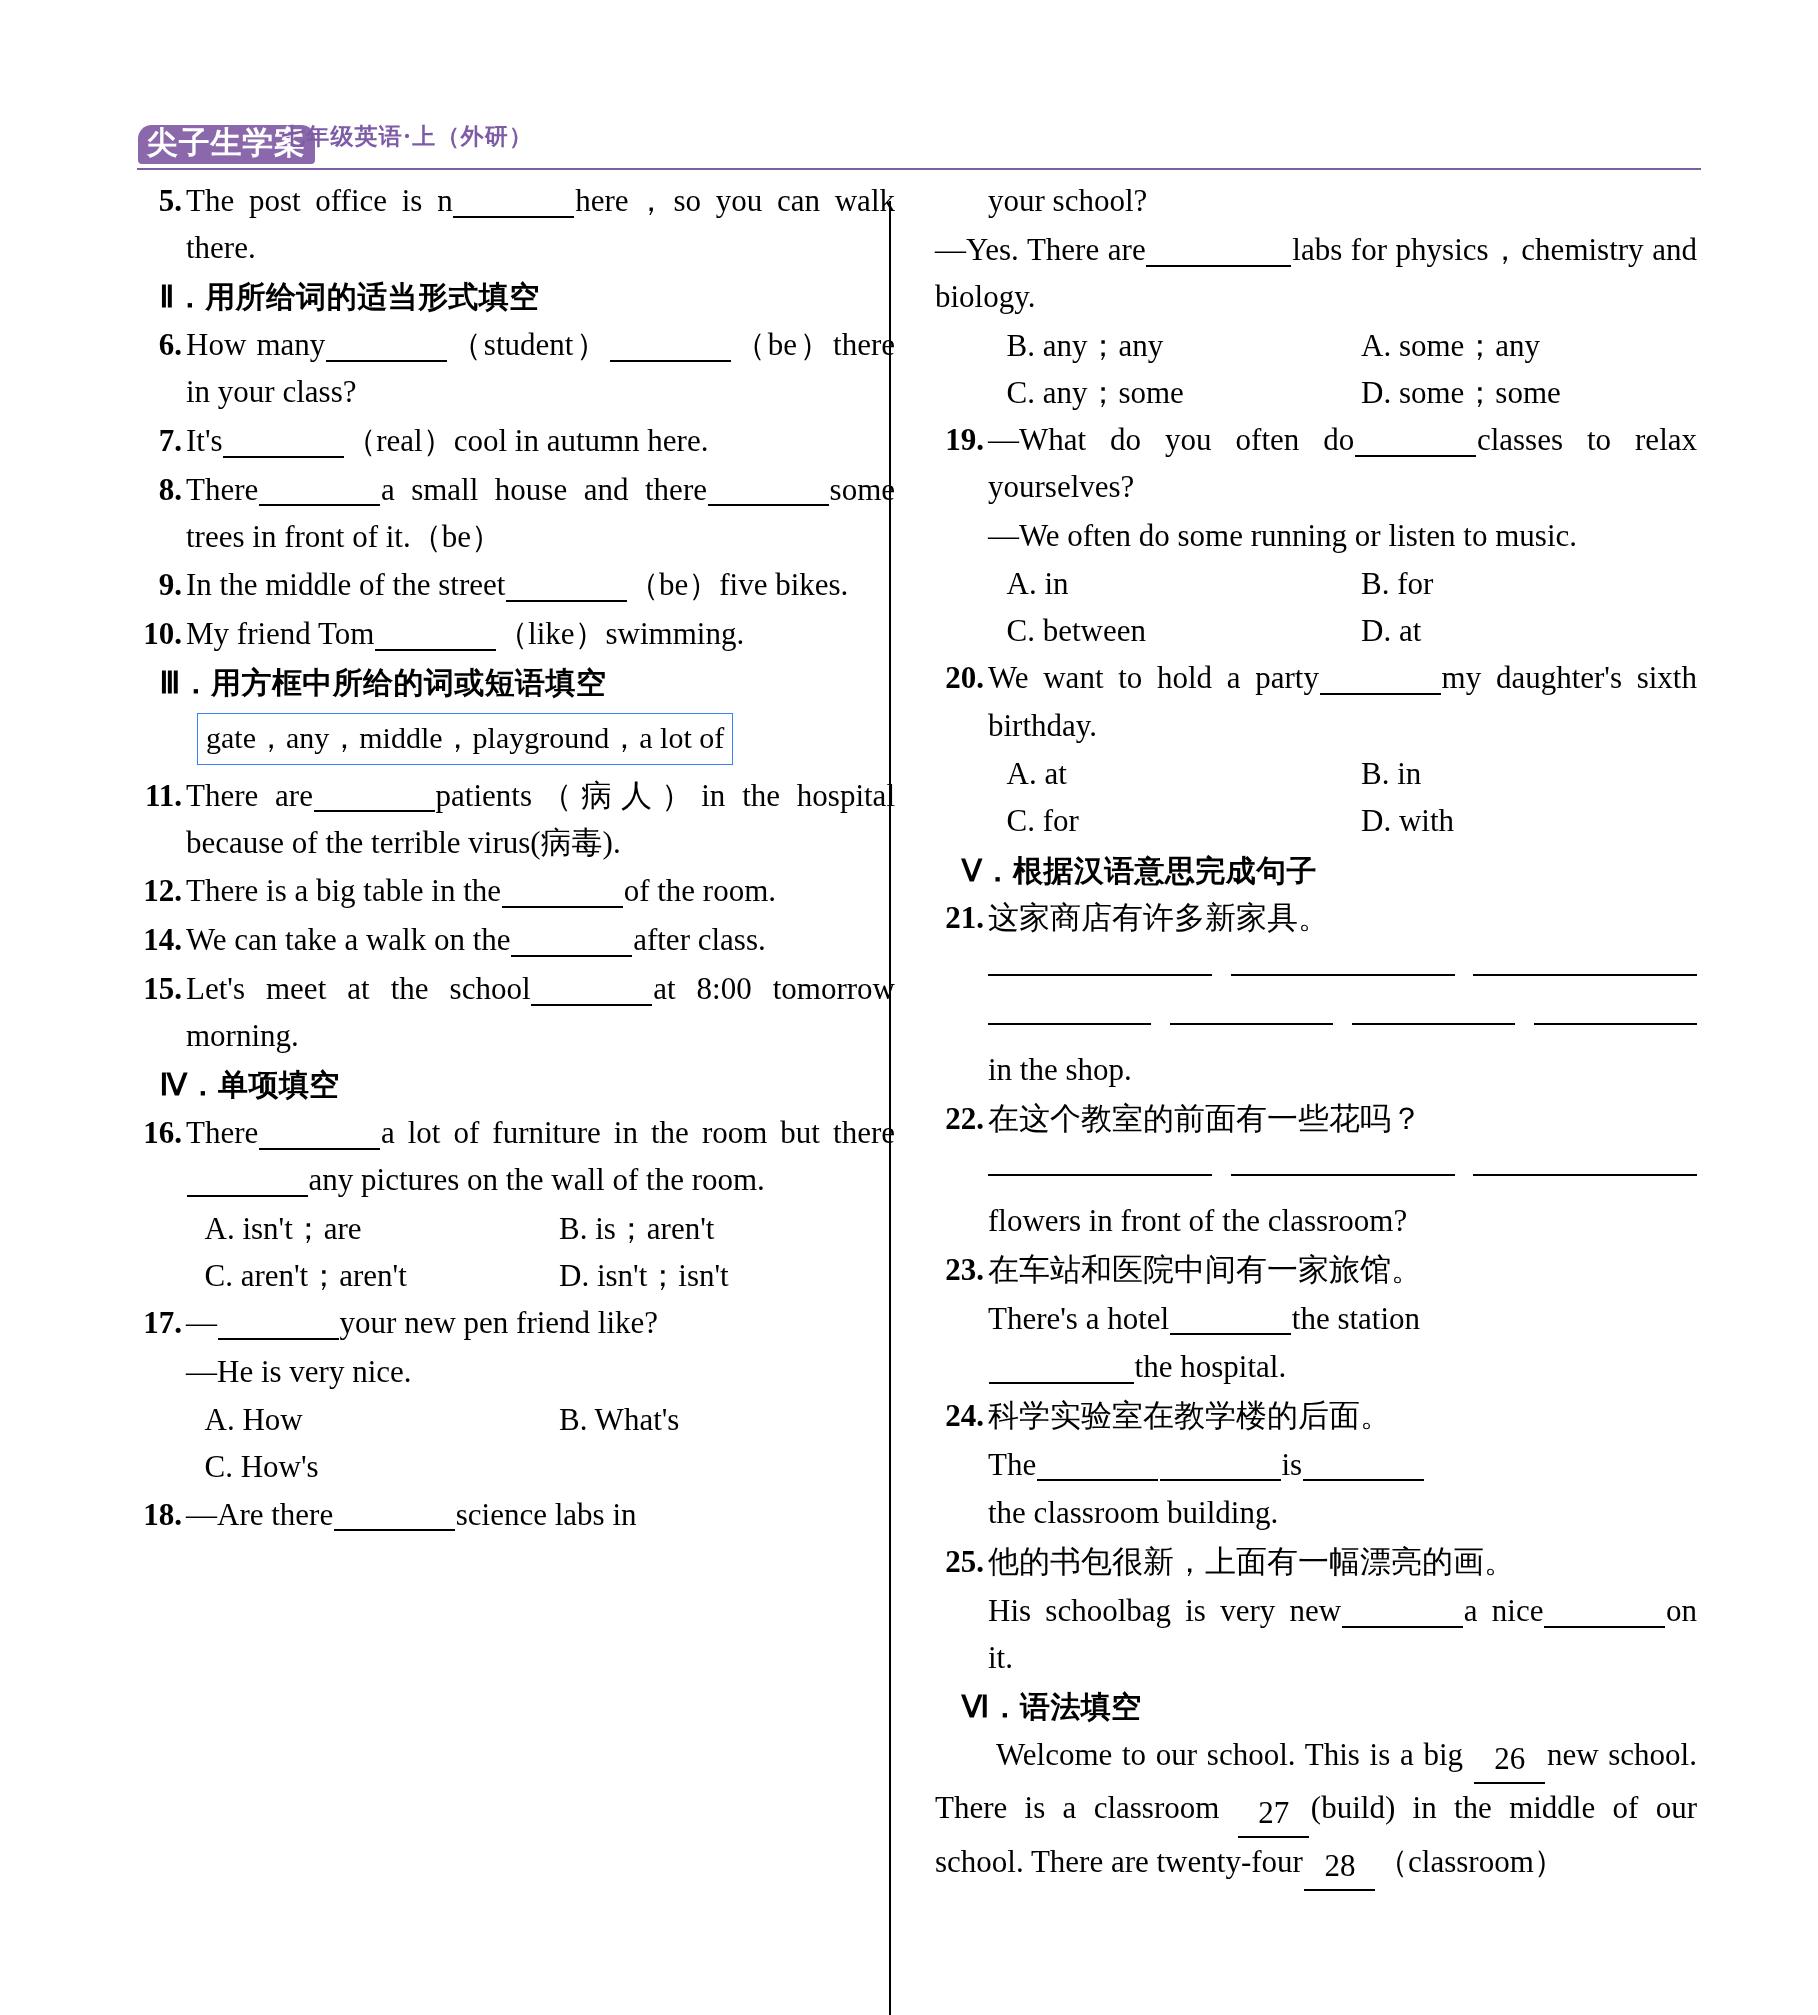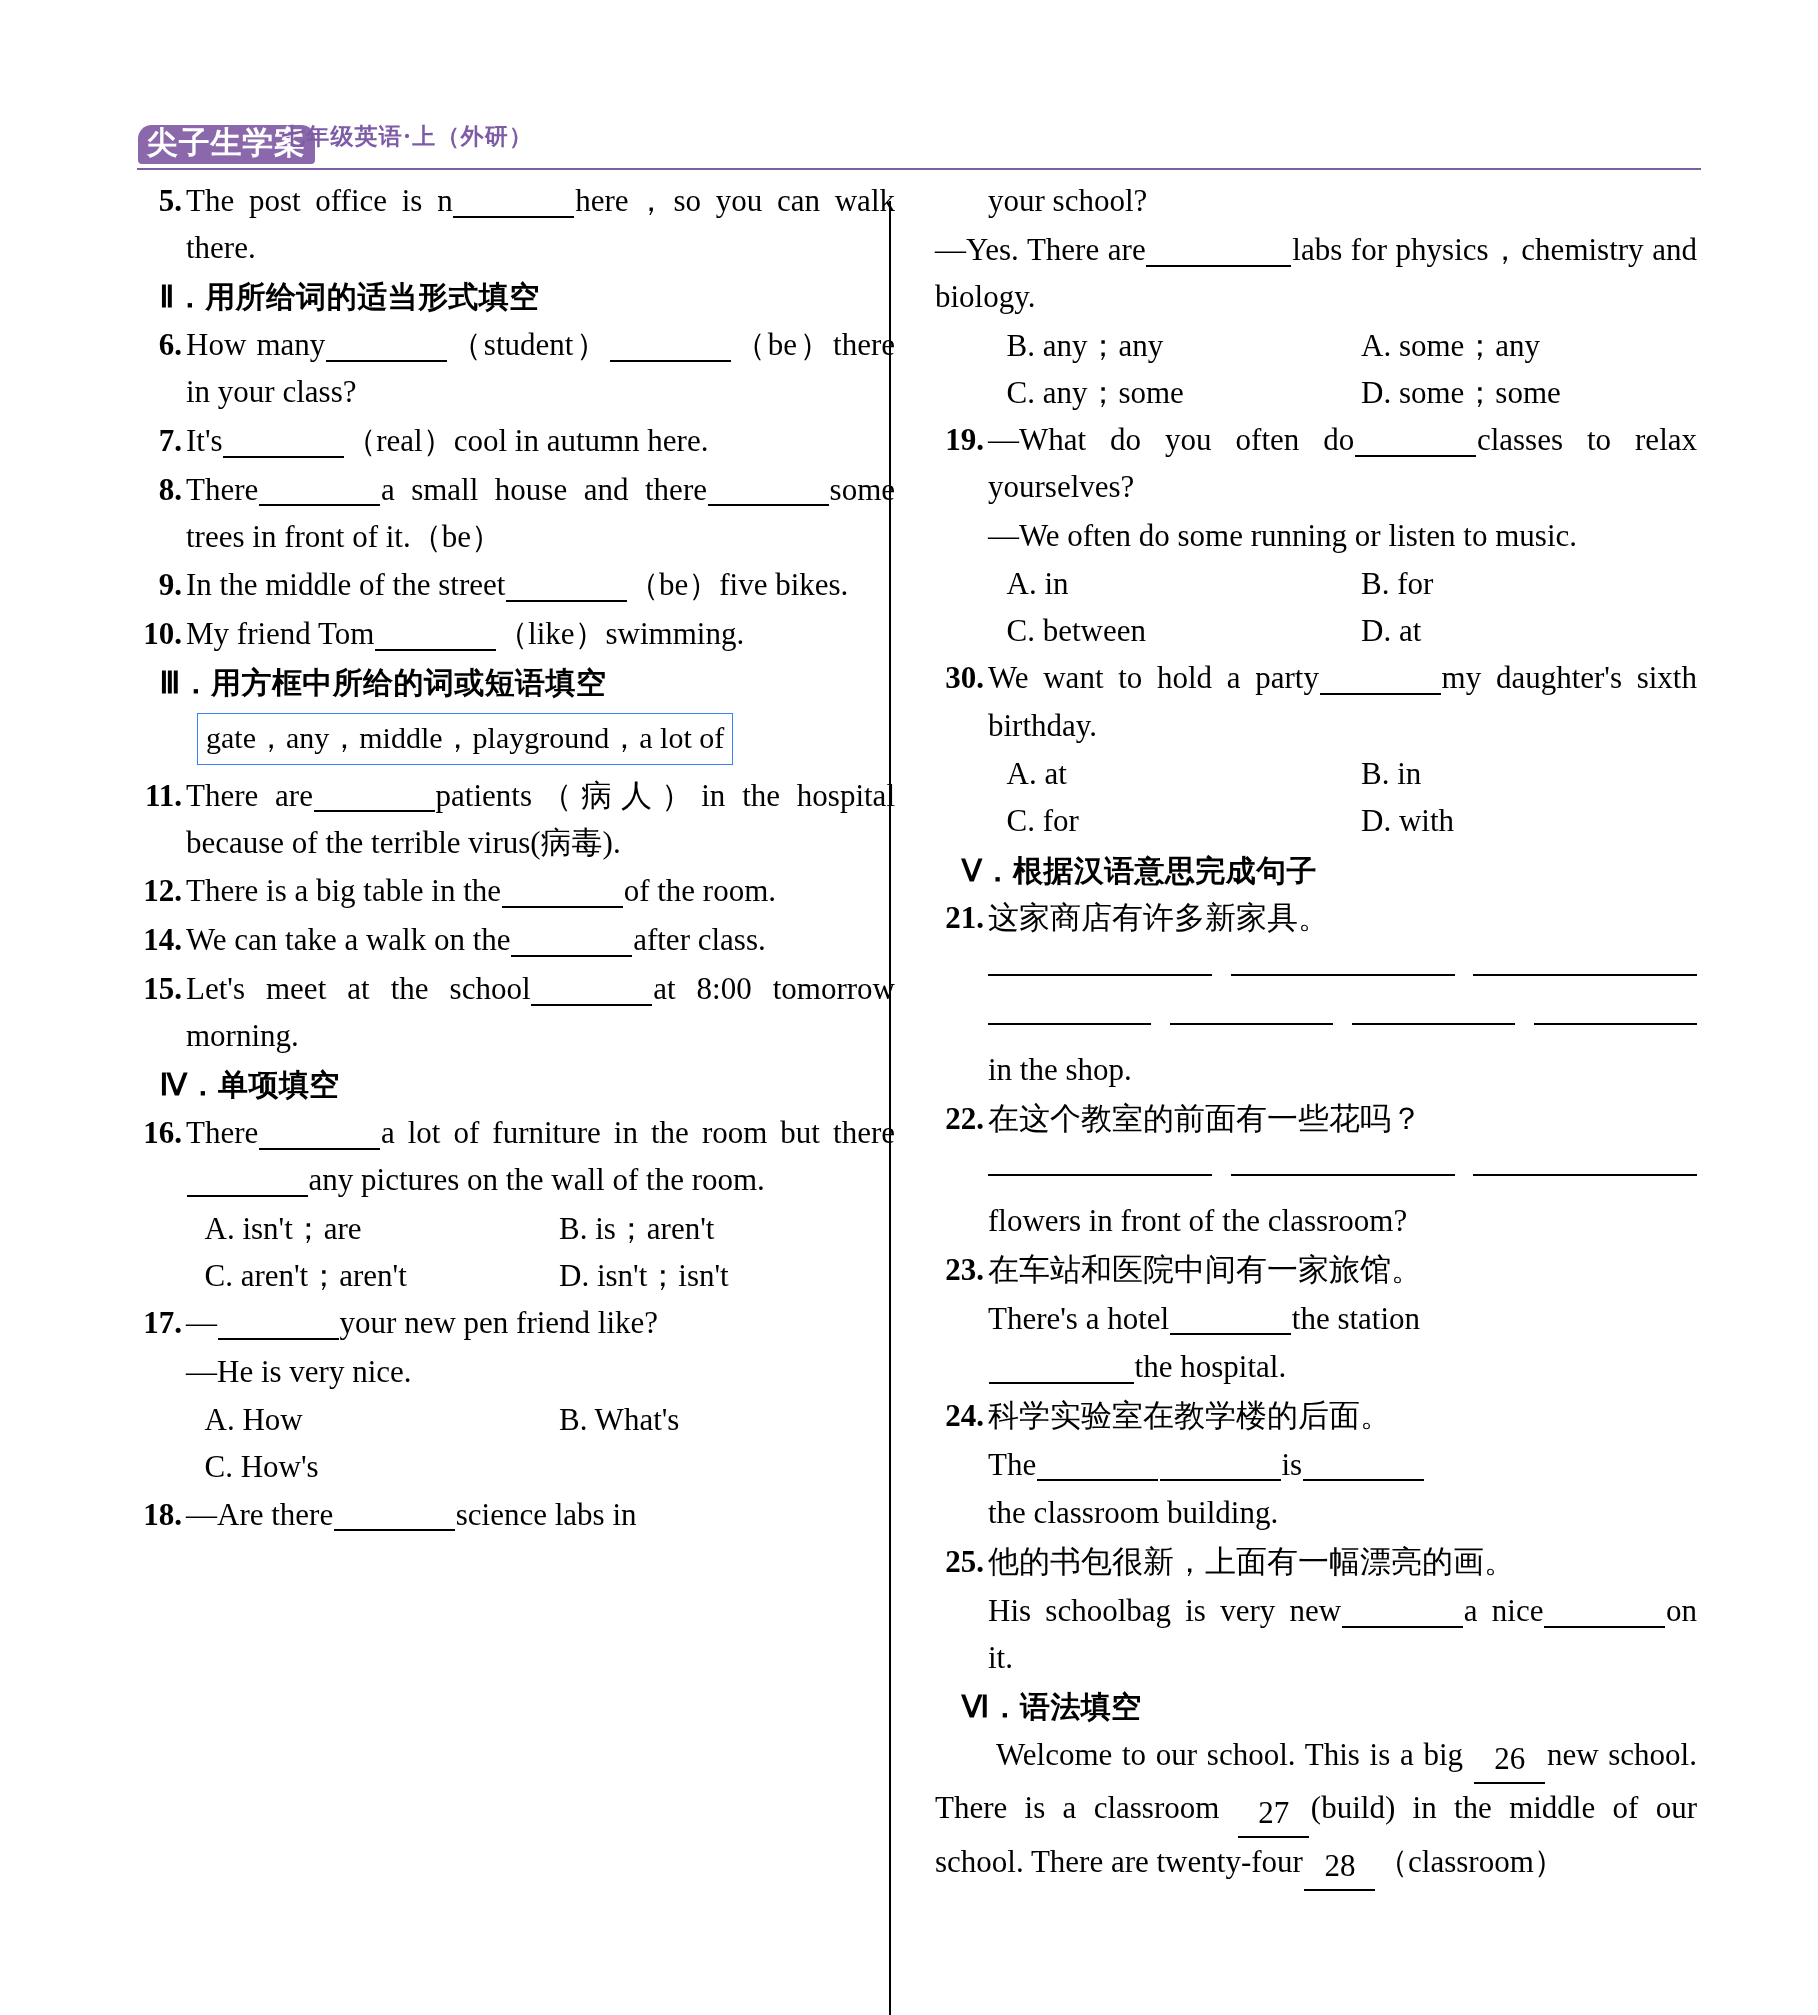--- a/index.html
+++ b/index.html
@@ -317,21 +317,21 @@
         <span class="choice">A. in</span>
         <span class="choice">B. for</span>
       </div>
       <div class="choice-row">
         <span class="choice">C. between</span>
         <span class="choice">D. at</span>
       </div>
     </div>
 
     <div class="q">
-      <span class="num">30.</span><span>We want to hold a party</span><span class="blank b-lg"></span><span>my daughter's sixth birthday.</span>
+      <span class="num">20.</span><span>We want to hold a party</span><span class="blank b-lg"></span><span>my daughter's sixth birthday.</span>
     </div>
     <div class="choices">
       <div class="choice-row">
         <span class="choice">A. at</span>
         <span class="choice">B. in</span>
       </div>
       <div class="choice-row">
         <span class="choice">C. for</span>
         <span class="choice">D. with</span>
       </div>

